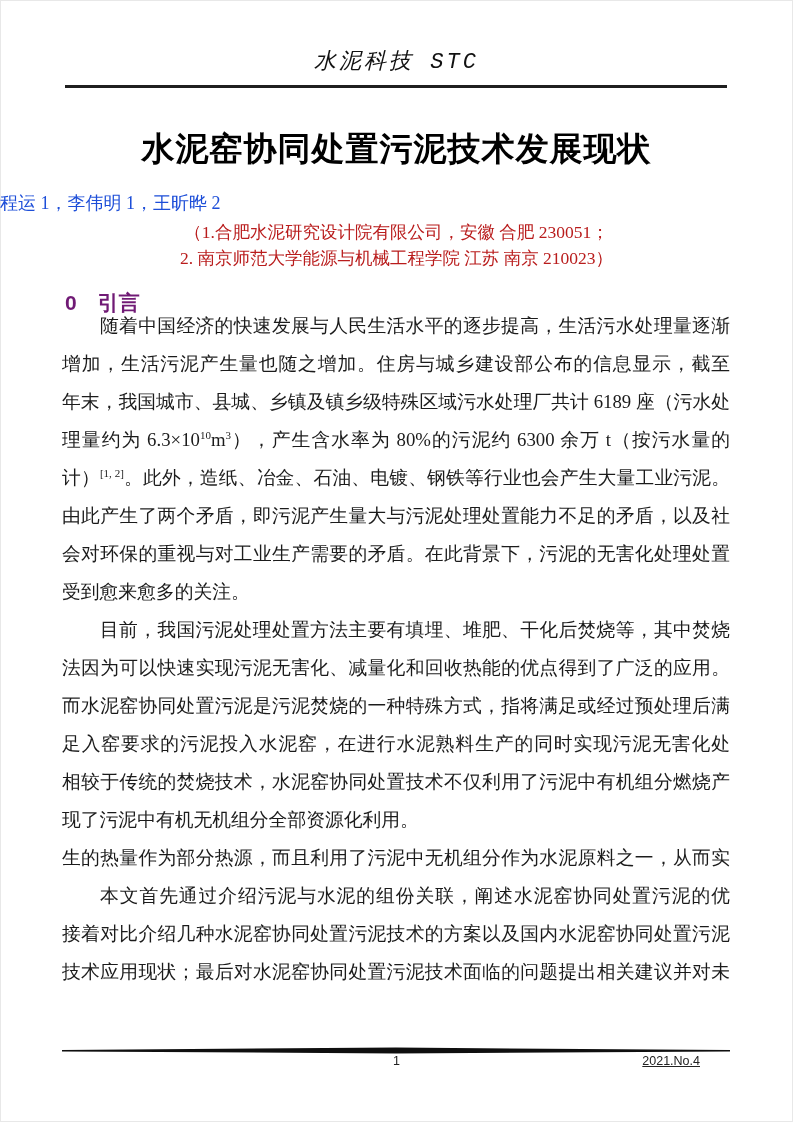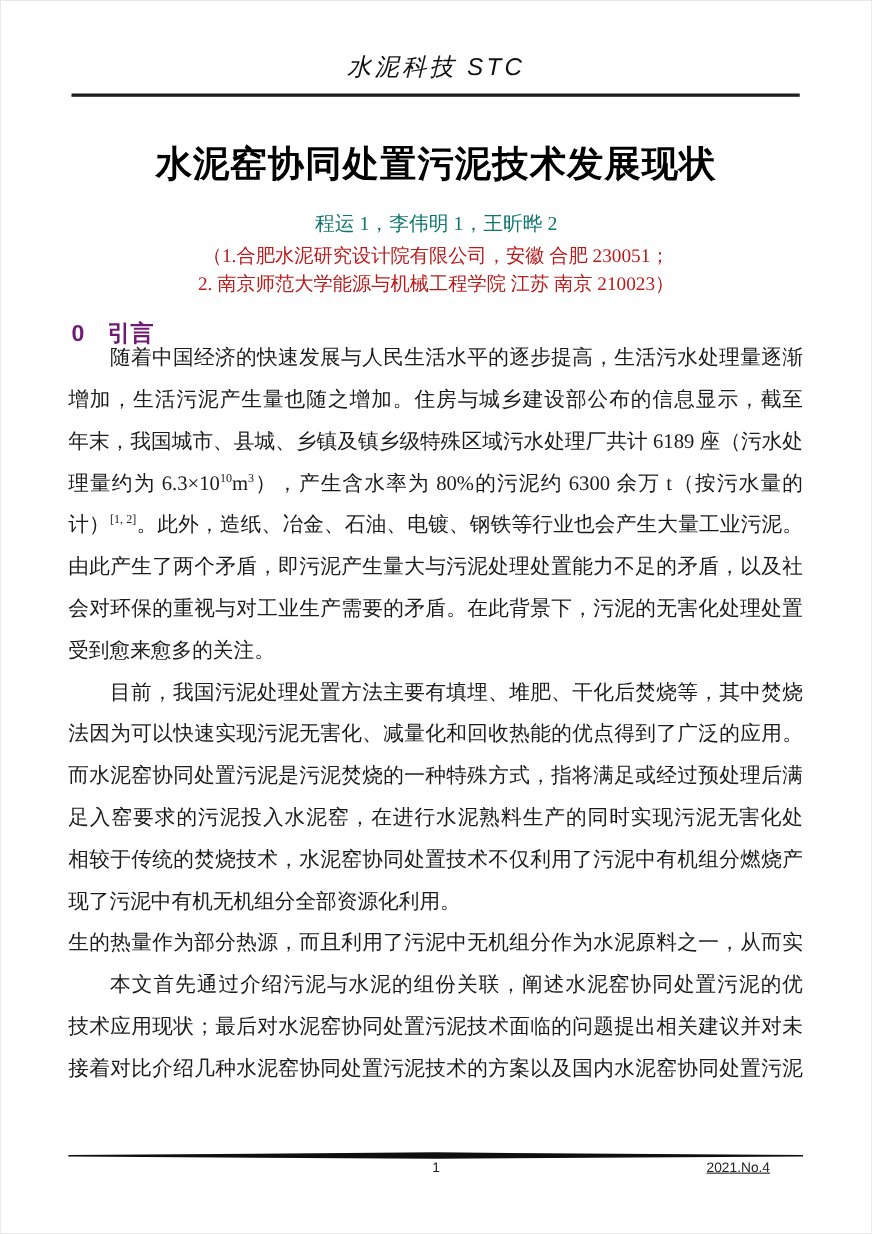--- a/index.html
+++ b/index.html
@@ -5,34 +5,34 @@
   html,body { margin:0; padding:0; background:#ffffff; }
   .page {
     position:relative; width:793px; height:1122px; background:#ffffff;
     box-shadow: inset 0 0 0 1px #e8e8e8;
     font-family:"Liberation Serif","DejaVu Serif",serif;
     color:#1b1b1b; overflow:hidden;
   }
   .journal-header {
     position:absolute; top:46px; left:0; width:100%; text-align:center;
     font-size:22px; font-style:italic; letter-spacing:3px;
-    font-family:Liberation Sans, sans-serif; color:#111;
+    font-family:Liberation Mono, monospace; color:#111;
   }
   .header-rule {
     position:absolute; top:85px; left:65px; width:662px; height:2.5px;
     background:#1f1f1f;
   }
   .article-title {
     position:absolute; top:127px; left:0; width:100%; text-align:center;
     font-size:33px; font-weight:bold; letter-spacing:1px; color:#000;
     font-family:"Liberation Sans","DejaVu Sans",sans-serif;
   }
   .authors {
-    position:absolute; top:191px; left:0; width:100%; text-align:center;
-    font-size:18px; color:#0f766e;
+    position:absolute; top:191px; left:0; width:100%; text-align:left;
+    font-size:18px; color:#1d4ed8;
   }
   .affil { position:absolute; left:0; width:100%; text-align:center; font-size:17.5px; color:#b91c1c; }
   .affil-1 { top:220px; }
   .affil-2 { top:246px; }
   .section-heading {
     position:absolute; top:289px; left:65px; font-size:21px; font-weight:bold;
     color:#701a75; font-family:"Liberation Sans","DejaVu Sans",sans-serif;
   }
   .section-number { display:inline-block; margin-right:21px; }
   .body-text { position:absolute; top:307px; left:62px; width:668px; }
@@ -86,22 +86,22 @@
       <div class="line indent">目前，我国污泥处理处置方法主要有填埋、堆肥、干化后焚烧等，其中焚烧</div>
       <div class="line">法因为可以快速实现污泥无害化、减量化和回收热能的优点得到了广泛的应用。</div>
       <div class="line">而水泥窑协同处置污泥是污泥焚烧的一种特殊方式，指将满足或经过预处理后满</div>
       <div class="line">足入窑要求的污泥投入水泥窑，在进行水泥熟料生产的同时实现污泥无害化处置。</div>
       <div class="line">相较于传统的焚烧技术，水泥窑协同处置技术不仅利用了污泥中有机组分燃烧产</div>
       <div class="line last">现了污泥中有机无机组分全部资源化利用。</div>
       <div class="line">生的热量作为部分热源，而且利用了污泥中无机组分作为水泥原料之一，从而实</div>
     </div>
     <div>
       <div class="line indent">本文首先通过介绍污泥与水泥的组份关联，阐述水泥窑协同处置污泥的优势；</div>
+      <div class="line">接着对比介绍几种水泥窑协同处置污泥技术的方案以及国内水泥窑协同处置污泥</div>
       <div class="line">技术应用现状；最后对水泥窑协同处置污泥技术面临的问题提出相关建议并对未</div>
-      <div class="line">接着对比介绍几种水泥窑协同处置污泥技术的方案以及国内水泥窑协同处置污泥</div>
     </div>
   </div>
 
   <svg class="footer-rule" viewBox="0 0 668 8" preserveAspectRatio="none">
     <polygon points="0,3.0 334,0.6 668,3.0 668,4.4 334,6.4 0,4.4" fill="#0f0f0f"></polygon>
   </svg>
   <div class="page-number">1</div>
   <div class="issue-label">2021.No.4</div>
 
 </div>

